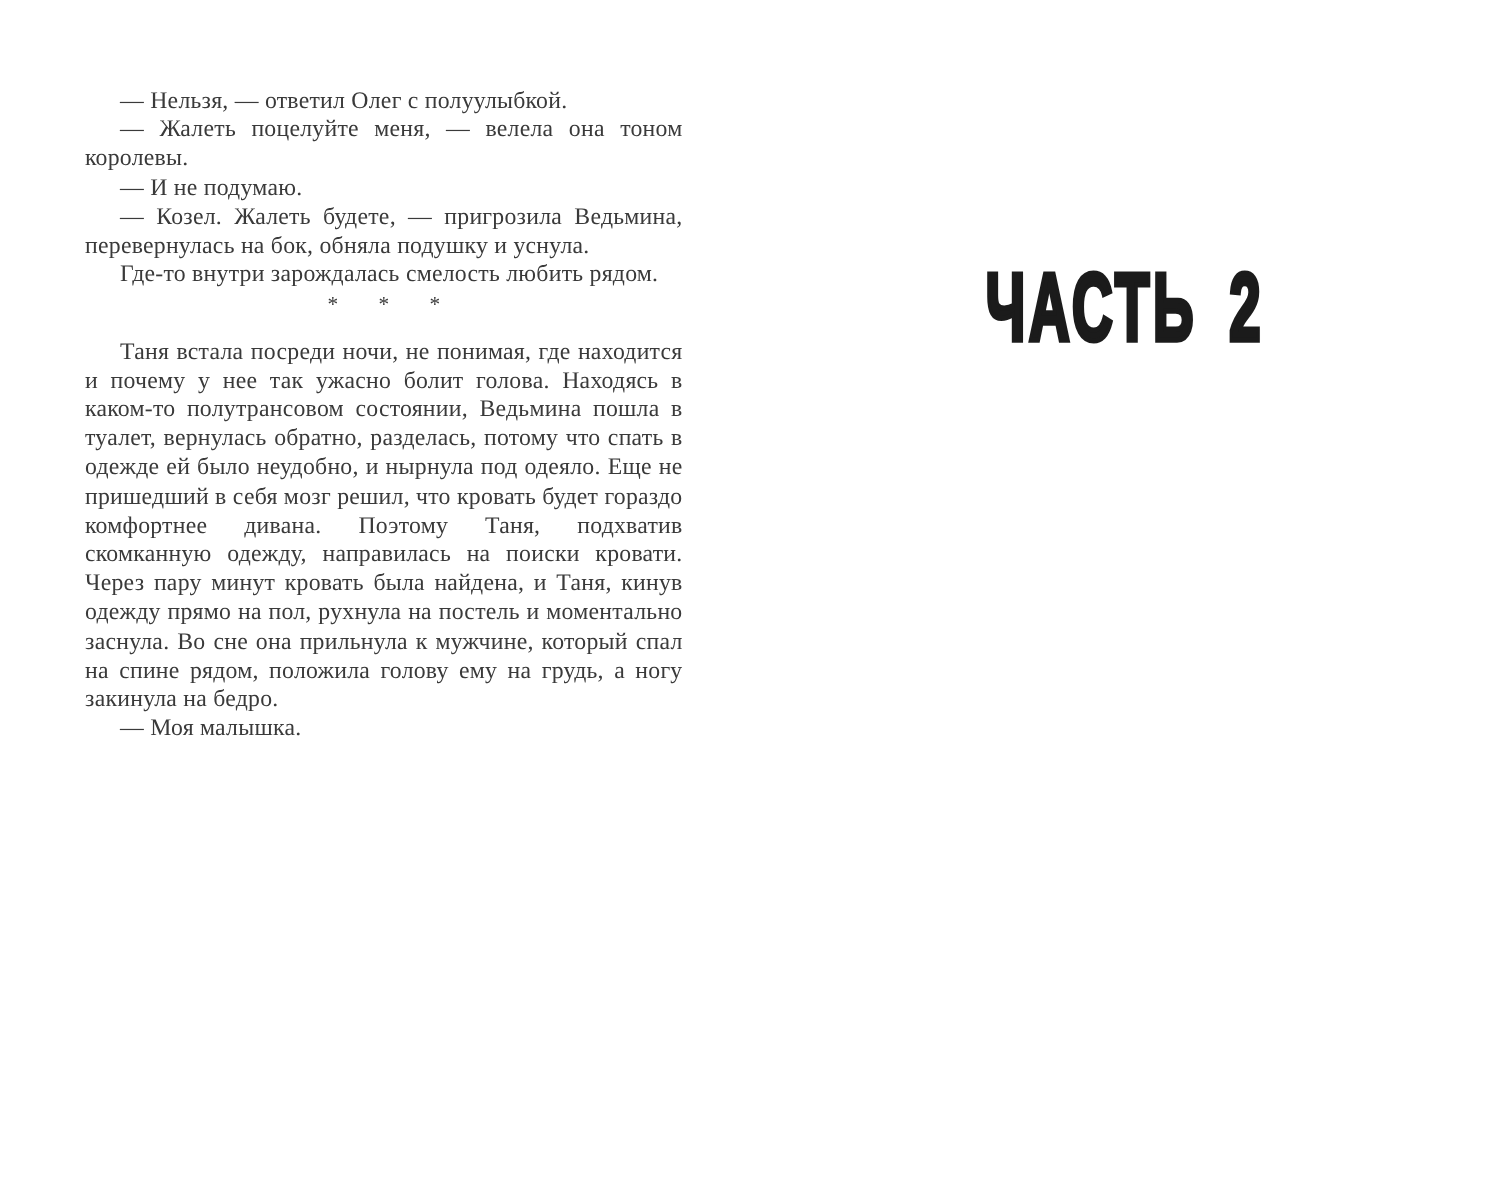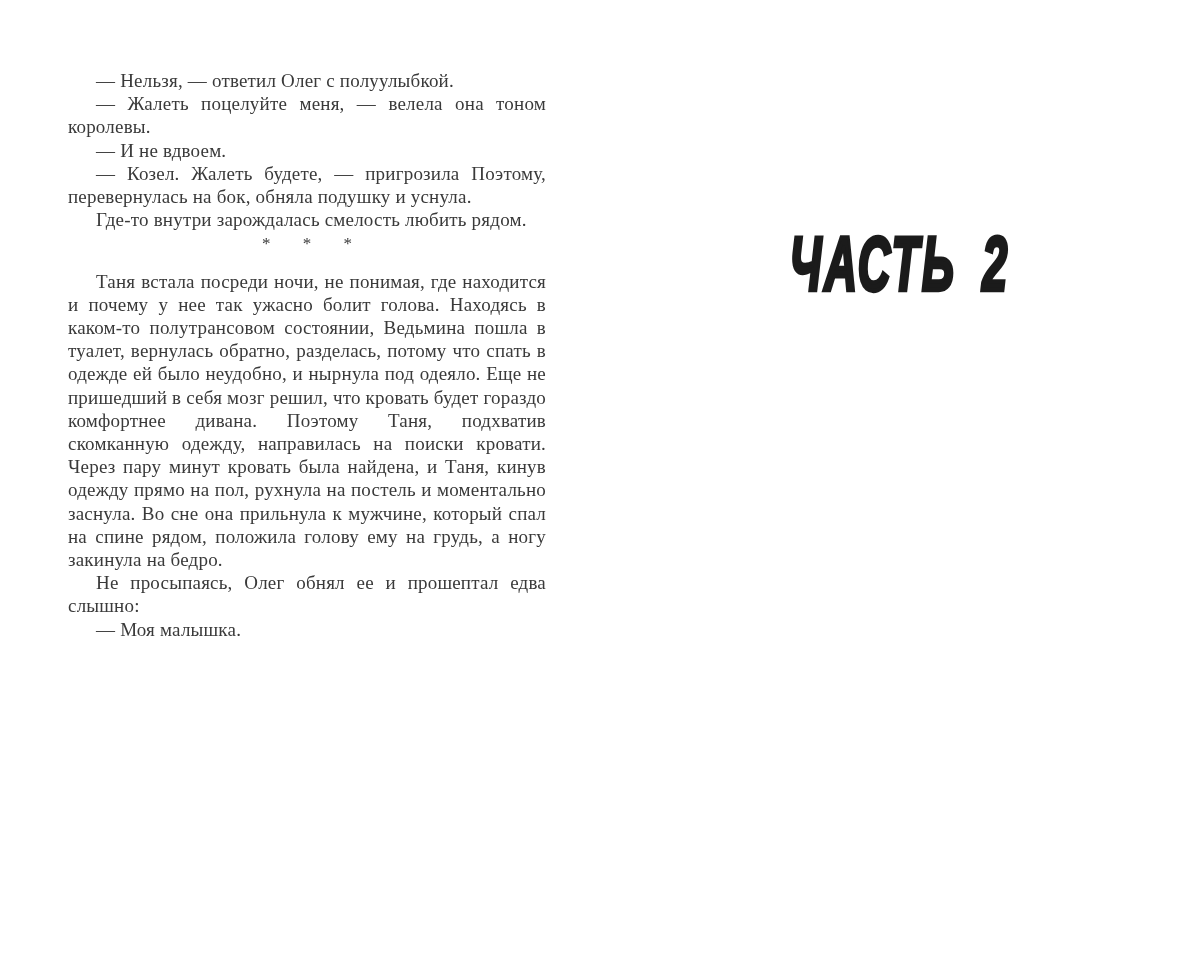--- a/index.html
+++ b/index.html
@@ -50,25 +50,24 @@
     font-size: 17px;
     letter-spacing: 14px;
     padding-left: 14px; 
     margin: 1px 0 14px 0;
     color: var(--body-text);
   }
   
   .heading-wrap {
     position: absolute;
     left: 0;
-    top: 220px;
+    top: 202px;
     width: 100%;
     display: flex;
     justify-content: center;
-    font-style: italic;
   }
   .part-heading {
     margin: 0;
     font-family: "Liberation Sans", sans-serif;
     font-weight: bold;
     font-size: 45px;
     letter-spacing: 3px;
     word-spacing: 10px;
     white-space: nowrap;
     color: var(--heading-text);
@@ -80,26 +79,25 @@
 </style>
 </head>
 <body>
 
 <div class="spread">
 
   <div class="page page-left">
     <div class="text-col">
       <p>— Нельзя, — ответил Олег с полуулыбкой.</p>
       <p>— Жалеть поцелуйте меня, — велела она тоном королевы.</p>
-      <p>— И не вдвоем.</p>
-      <p>— Козел. Жалеть будете, — пригрозила Поэтому, перевернулась на бок, обняла подушку и уснула.</p>
+      <p>— И не подумаю.</p>
+      <p>— Козел. Жалеть будете, — пригрозила Ведьмина, перевернулась на бок, обняла подушку и уснула.</p>
       <p>Где-то внутри зарождалась смелость любить рядом.</p>
       <div class="divider">* * *</div>
       <p>Таня встала посреди ночи, не понимая, где находится и почему у нее так ужасно болит голова. Находясь в каком-то полутрансовом состоянии, Ведьмина пошла в туалет, вернулась обратно, разделась, потому что спать в одежде ей было неудобно, и нырнула под одеяло. Еще не пришедший в себя мозг решил, что кровать будет гораздо комфортнее дивана. Поэтому Таня, подхватив скомканную одежду, направилась на поиски кровати. Через пару минут кровать была найдена, и Таня, кинув одежду прямо на пол, рухнула на постель и моментально заснула. Во сне она прильнула к мужчине, который спал на спине рядом, положила голову ему на грудь, а ногу закинула на бедро.</p>
-      <p>Не просыпаясь, Олег обнял ее и прошептал едва слышно:</p>
       <p>— Моя малышка.</p>
     </div>
   </div>
 
   <div class="page page-right">
     <div class="heading-wrap">
       <h1 class="part-heading">ЧАСТЬ 2</h1>
     </div>
   </div>
 

